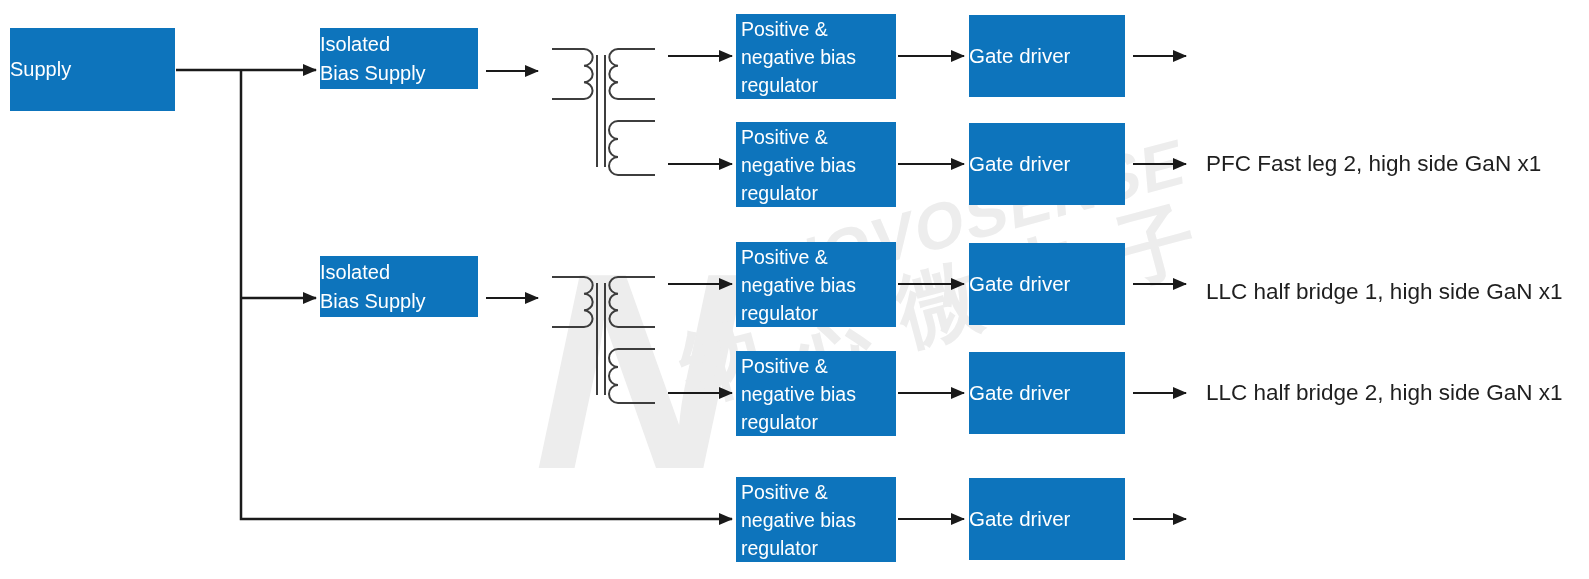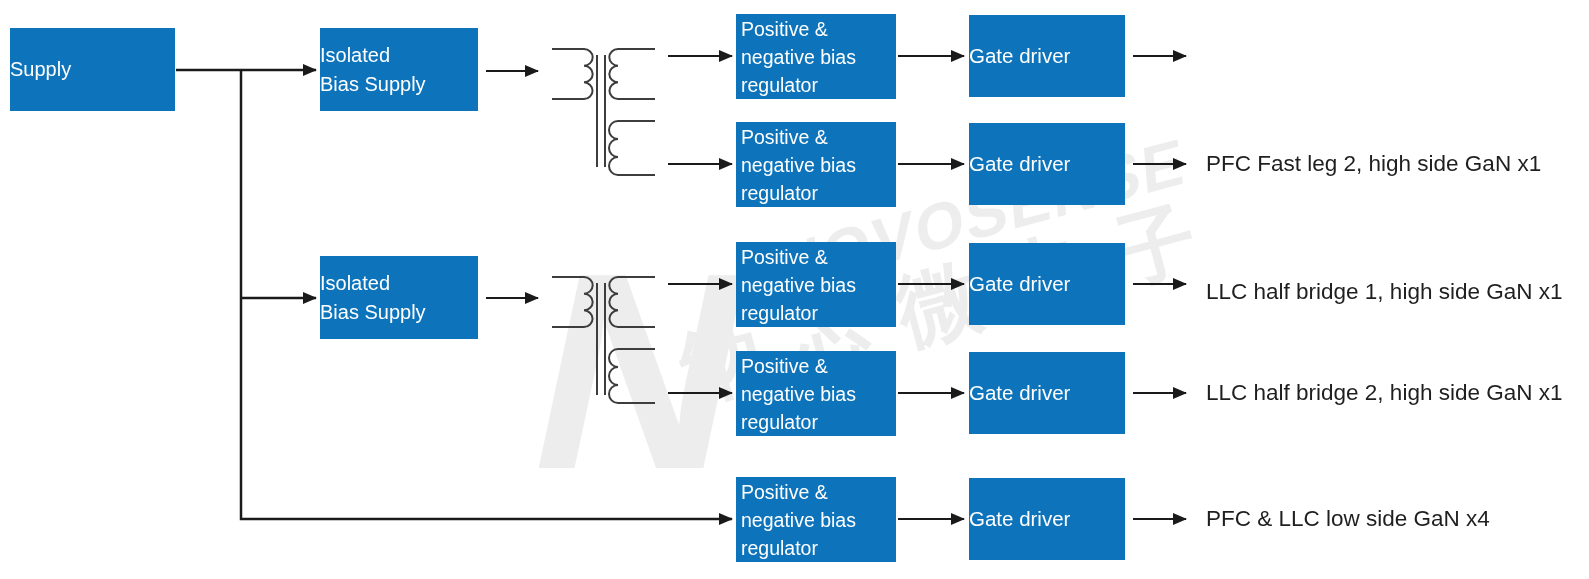--- a/index.html
+++ b/index.html
@@ -8,21 +8,21 @@
     overflow:hidden;font-family:"Liberation Sans",sans-serif;
   }
   .layer{position:absolute;left:0;top:0;}
   .box{
     position:absolute;background:var(--block-blue);color:var(--block-text);
     display:flex;flex-direction:column;align-items:center;justify-content:center;
     text-align:left;box-sizing:border-box;
   }
   .box span{display:block;width:100%;}
   .flyback{left:10px;top:28px;width:165px;height:83px;font-size:20px;}
-  .ibs{left:320px;width:158px;height:83px;font-size:20px;line-height:29px;}
+  .ibs{left:320px;width:158px;height:61px;font-size:20px;line-height:29px;}
   .ibs1{top:28px;}
   .ibs2{top:256px;}
   .reg{left:736px;width:160px;height:85px;font-size:19.5px;line-height:28px;padding:0 5px;}
   .reg.r1{top:14px;}.reg.r2{top:122px;}.reg.r3{top:242px;}.reg.r4{top:351px;}.reg.r5{top:477px;}
   .gate{left:969px;width:156px;height:82px;font-size:20.5px;}
   .gate.r1{top:15px;}.gate.r2{top:123px;}.gate.r3{top:243px;}.gate.r4{top:352px;}.gate.r5{top:478px;}
   .out{
     position:absolute;left:1206px;transform:translateY(-50%);
     white-space:nowrap;color:var(--label-text);font-size:22.5px;
   }
@@ -122,15 +122,14 @@
   <div class="box gate r4">
     <span>Gate driver</span>
   </div>
   <div class="box gate r5">
     <span>Gate driver</span>
   </div>
 
   <div class="out o2">PFC Fast leg 2, high side GaN x1</div>
   <div class="out o3">LLC half bridge 1, high side GaN x1</div>
   <div class="out o4">LLC half bridge 2, high side GaN x1</div>
-  <div class="out o5">PFC &amp; LLC low side GaN x4</div>
 
 </div>
 
 </body></html>

